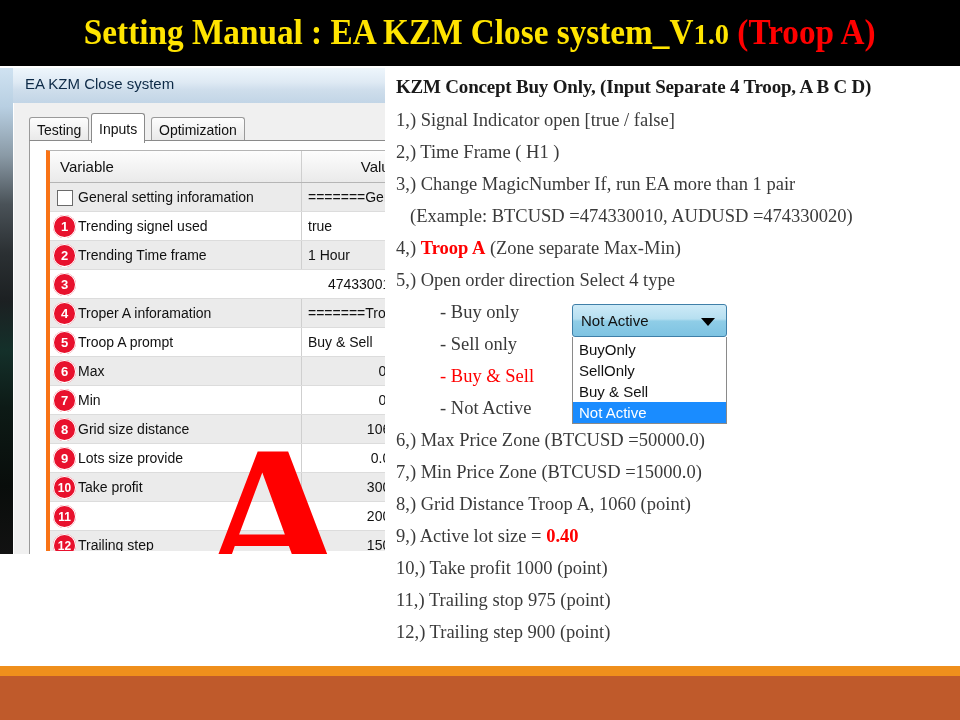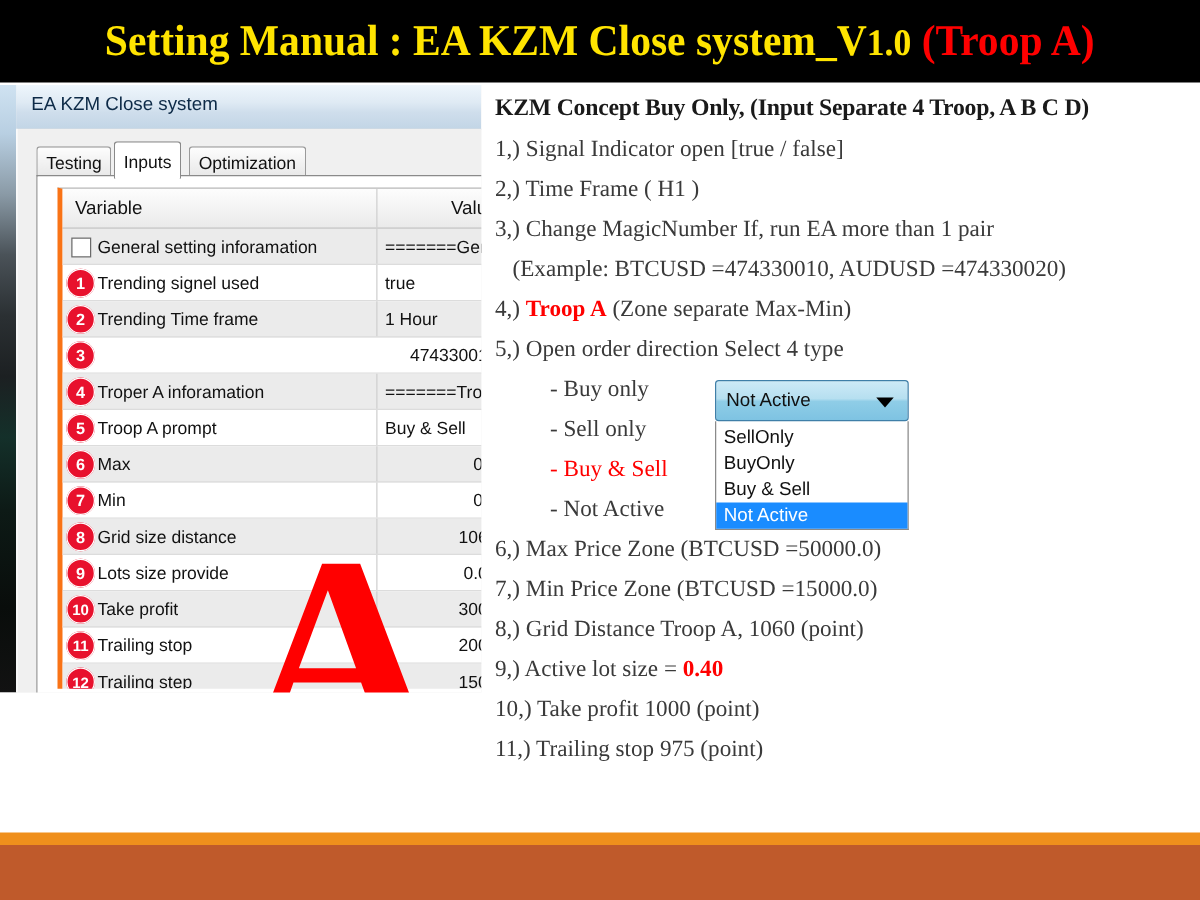--- a/index.html
+++ b/index.html
@@ -250,21 +250,20 @@
         </div>
 
         <div class="grid-row shade">
           <div class="badge wide">10</div>
           <div class="cell-var">Take profit</div>
           <div class="cell-val num">3000</div>
         </div>
 
         <div class="grid-row">
           <div class="badge wide">11</div>
-          <div class="cell-var">Trailing stop</div>
           <div class="cell-val num">2000</div>
         </div>
 
         <div class="grid-row shade">
           <div class="badge wide">12</div>
           <div class="cell-var">Trailing step</div>
           <div class="cell-val num">1500</div>
         </div>
 
       </div>
@@ -292,29 +291,30 @@
   <div class="note-line indent2">- Not Active</div>
 
   <div class="note-line">6,) Max Price Zone (BTCUSD =50000.0)</div>
   <div class="note-line">7,) Min Price Zone (BTCUSD =15000.0)</div>
   <div class="note-line">8,) Grid Distance Troop A, 1060 (point)</div>
 
   <div class="note-line"><span>9,) Active lot size = </span><span class="red">0.40</span></div>
 
   <div class="note-line">10,) Take profit 1000 (point)</div>
   <div class="note-line">11,) Trailing stop 975 (point)</div>
+  <div class="note-line">12,) Trailing step 900 (point)</div>
 
   <div id="combo">
     <div id="combo-button">
       <span id="combo-label">Not Active</span>
       <span id="combo-arrow"></span>
     </div>
     <div id="combo-list">
+      <div class="combo-item">BuyOnly</div>
       <div class="combo-item">SellOnly</div>
-      <div class="combo-item">BuyOnly</div>
       <div class="combo-item">Buy &amp; Sell</div>
       <div class="combo-item selected">Not Active</div>
     </div>
   </div>
 </div>
 
 <div id="band-orange"></div>
 <div id="band-brown"></div>
 
 </body></html>

